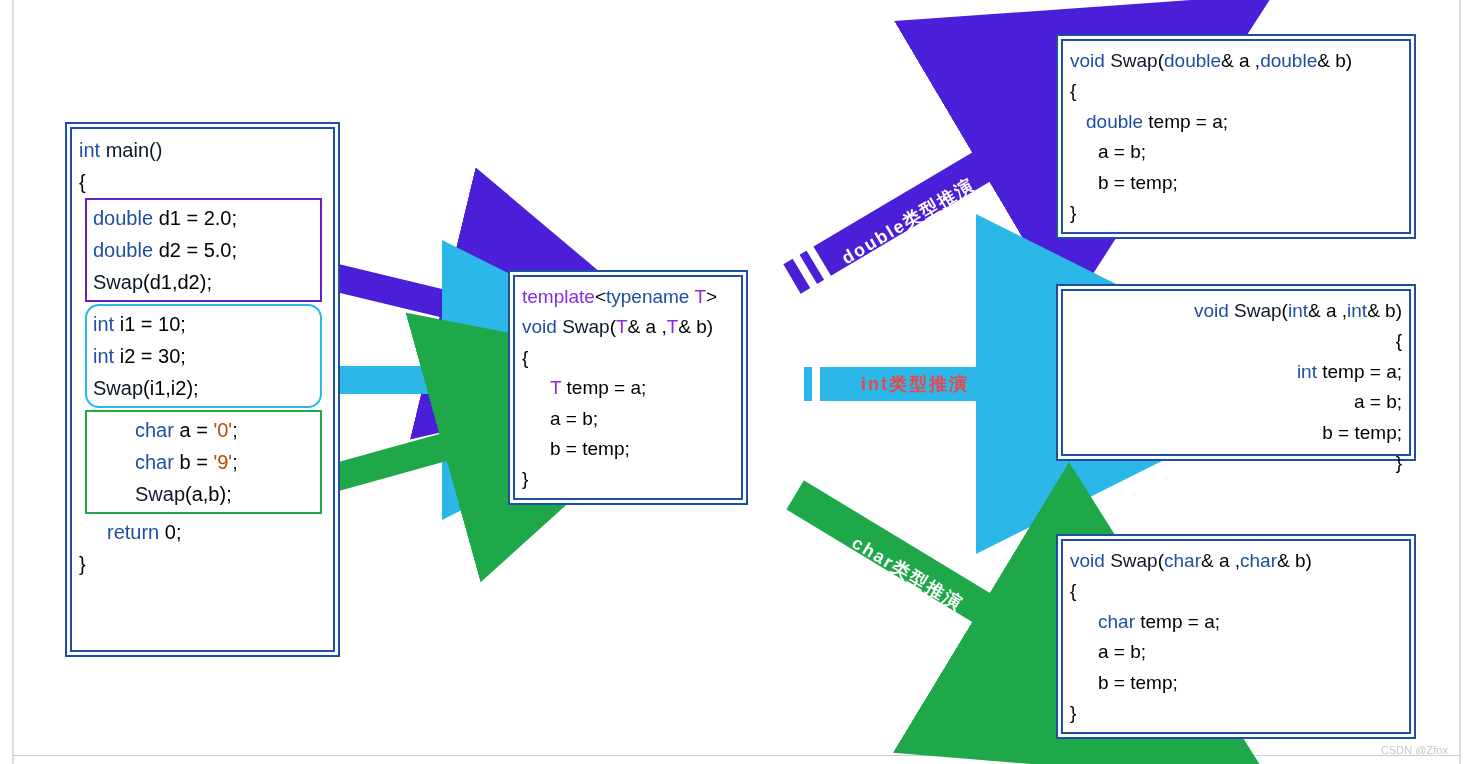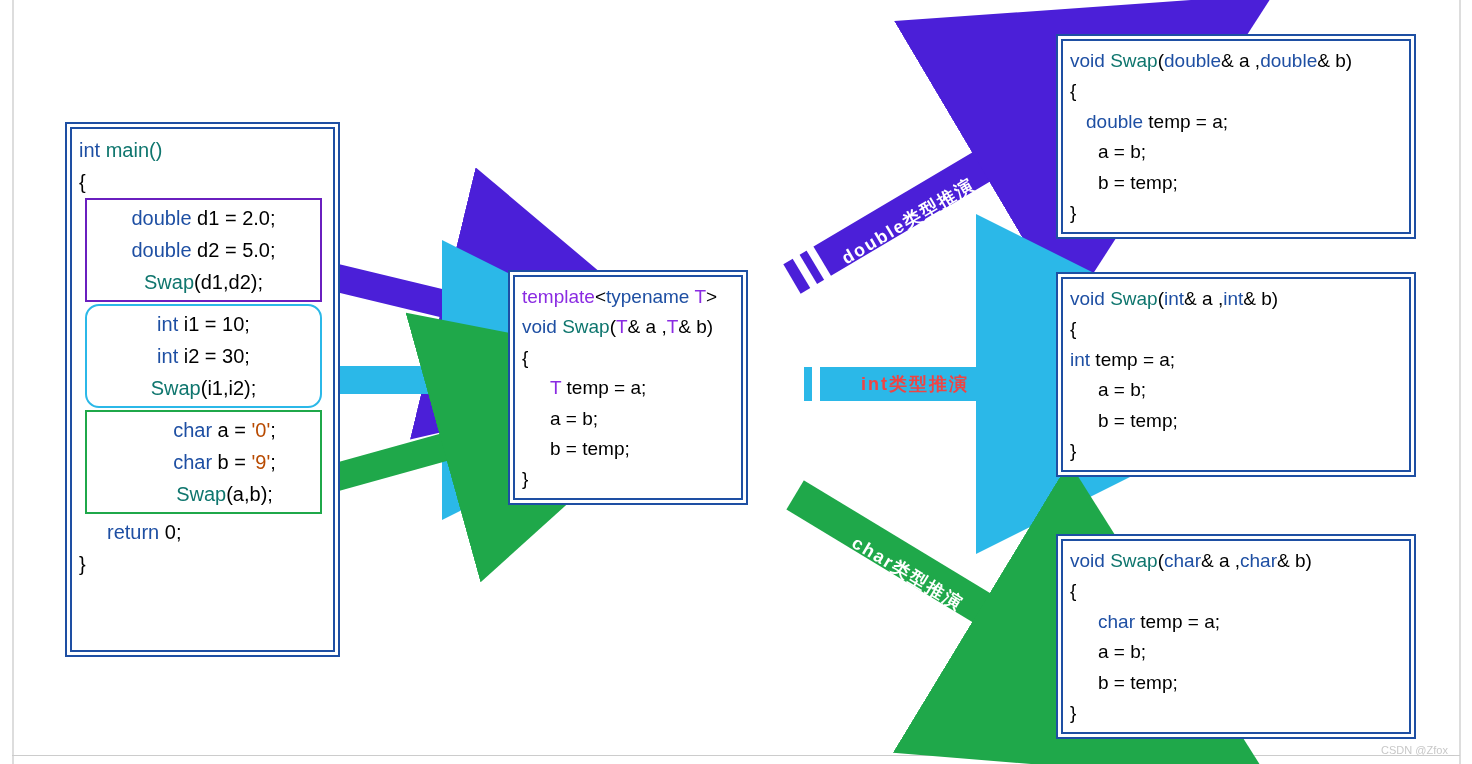--- a/index.html
+++ b/index.html
@@ -32,29 +32,28 @@
     pointer-events:none;
   }
   .code-inner { position:relative; z-index:1; }
 
   .inner-box {
     border: 2px solid;
     padding: 2px 6px;
     margin-left: 6px;
     margin-right: 4px;
     margin-bottom: 2px;
-    text-align: center;
   }
   .purple-box { border-color:#6a1fbf; }
   .cyan-box { border-color:#2bb8e8;border-radius:14px; }
   .green-box { border-color:#1fa84a;padding-left:48px; }
 
   .kw { color:#1e4fa3; }   
   .tpl { color:#8a2be2; }  
-  .fn  { color:#0f766e; }  
+  .fn  { color:#0f172a; }  
   .str { color:#b84a00; }
 
   .arrow-label {
     position:absolute;
     display:flex;
     align-items:center;
     justify-content:center;
     color:#fff;
     font-weight:bold;
     font-size:18px;
@@ -147,21 +146,21 @@
   <div class="code-inner">
     <div><span class="kw">void</span> <span class="fn">Swap</span><span>(</span><span class="kw">double</span><span>&amp; a ,</span><span class="kw">double</span><span>&amp; b)</span></div>
     <div>{</div>
     <div style="margin-left:16px;"><span class="kw">double</span><span> temp = a;</span></div>
     <div style="margin-left:28px;">a = b;</div>
     <div style="margin-left:28px;">b = temp;</div>
     <div>}</div>
   </div>
 </div>
 
-<div class="code-box dbl" style="left:1056px; top:272px; width:360px; height:205px;">
+<div class="code-box dbl" style="left:1056px; top:284px; width:360px; height:177px;text-align:right;">
   <div class="code-inner">
     <div><span class="kw">void</span> <span class="fn">Swap</span><span>(</span><span class="kw">int</span><span>&amp; a ,</span><span class="kw">int</span><span>&amp; b)</span></div>
     <div>{</div>
     <div style=""><span class="kw">int</span><span> temp = a;</span></div>
     <div style="margin-left:28px;">a = b;</div>
     <div style="margin-left:28px;">b = temp;</div>
     <div>}</div>
   </div>
 </div>
 

